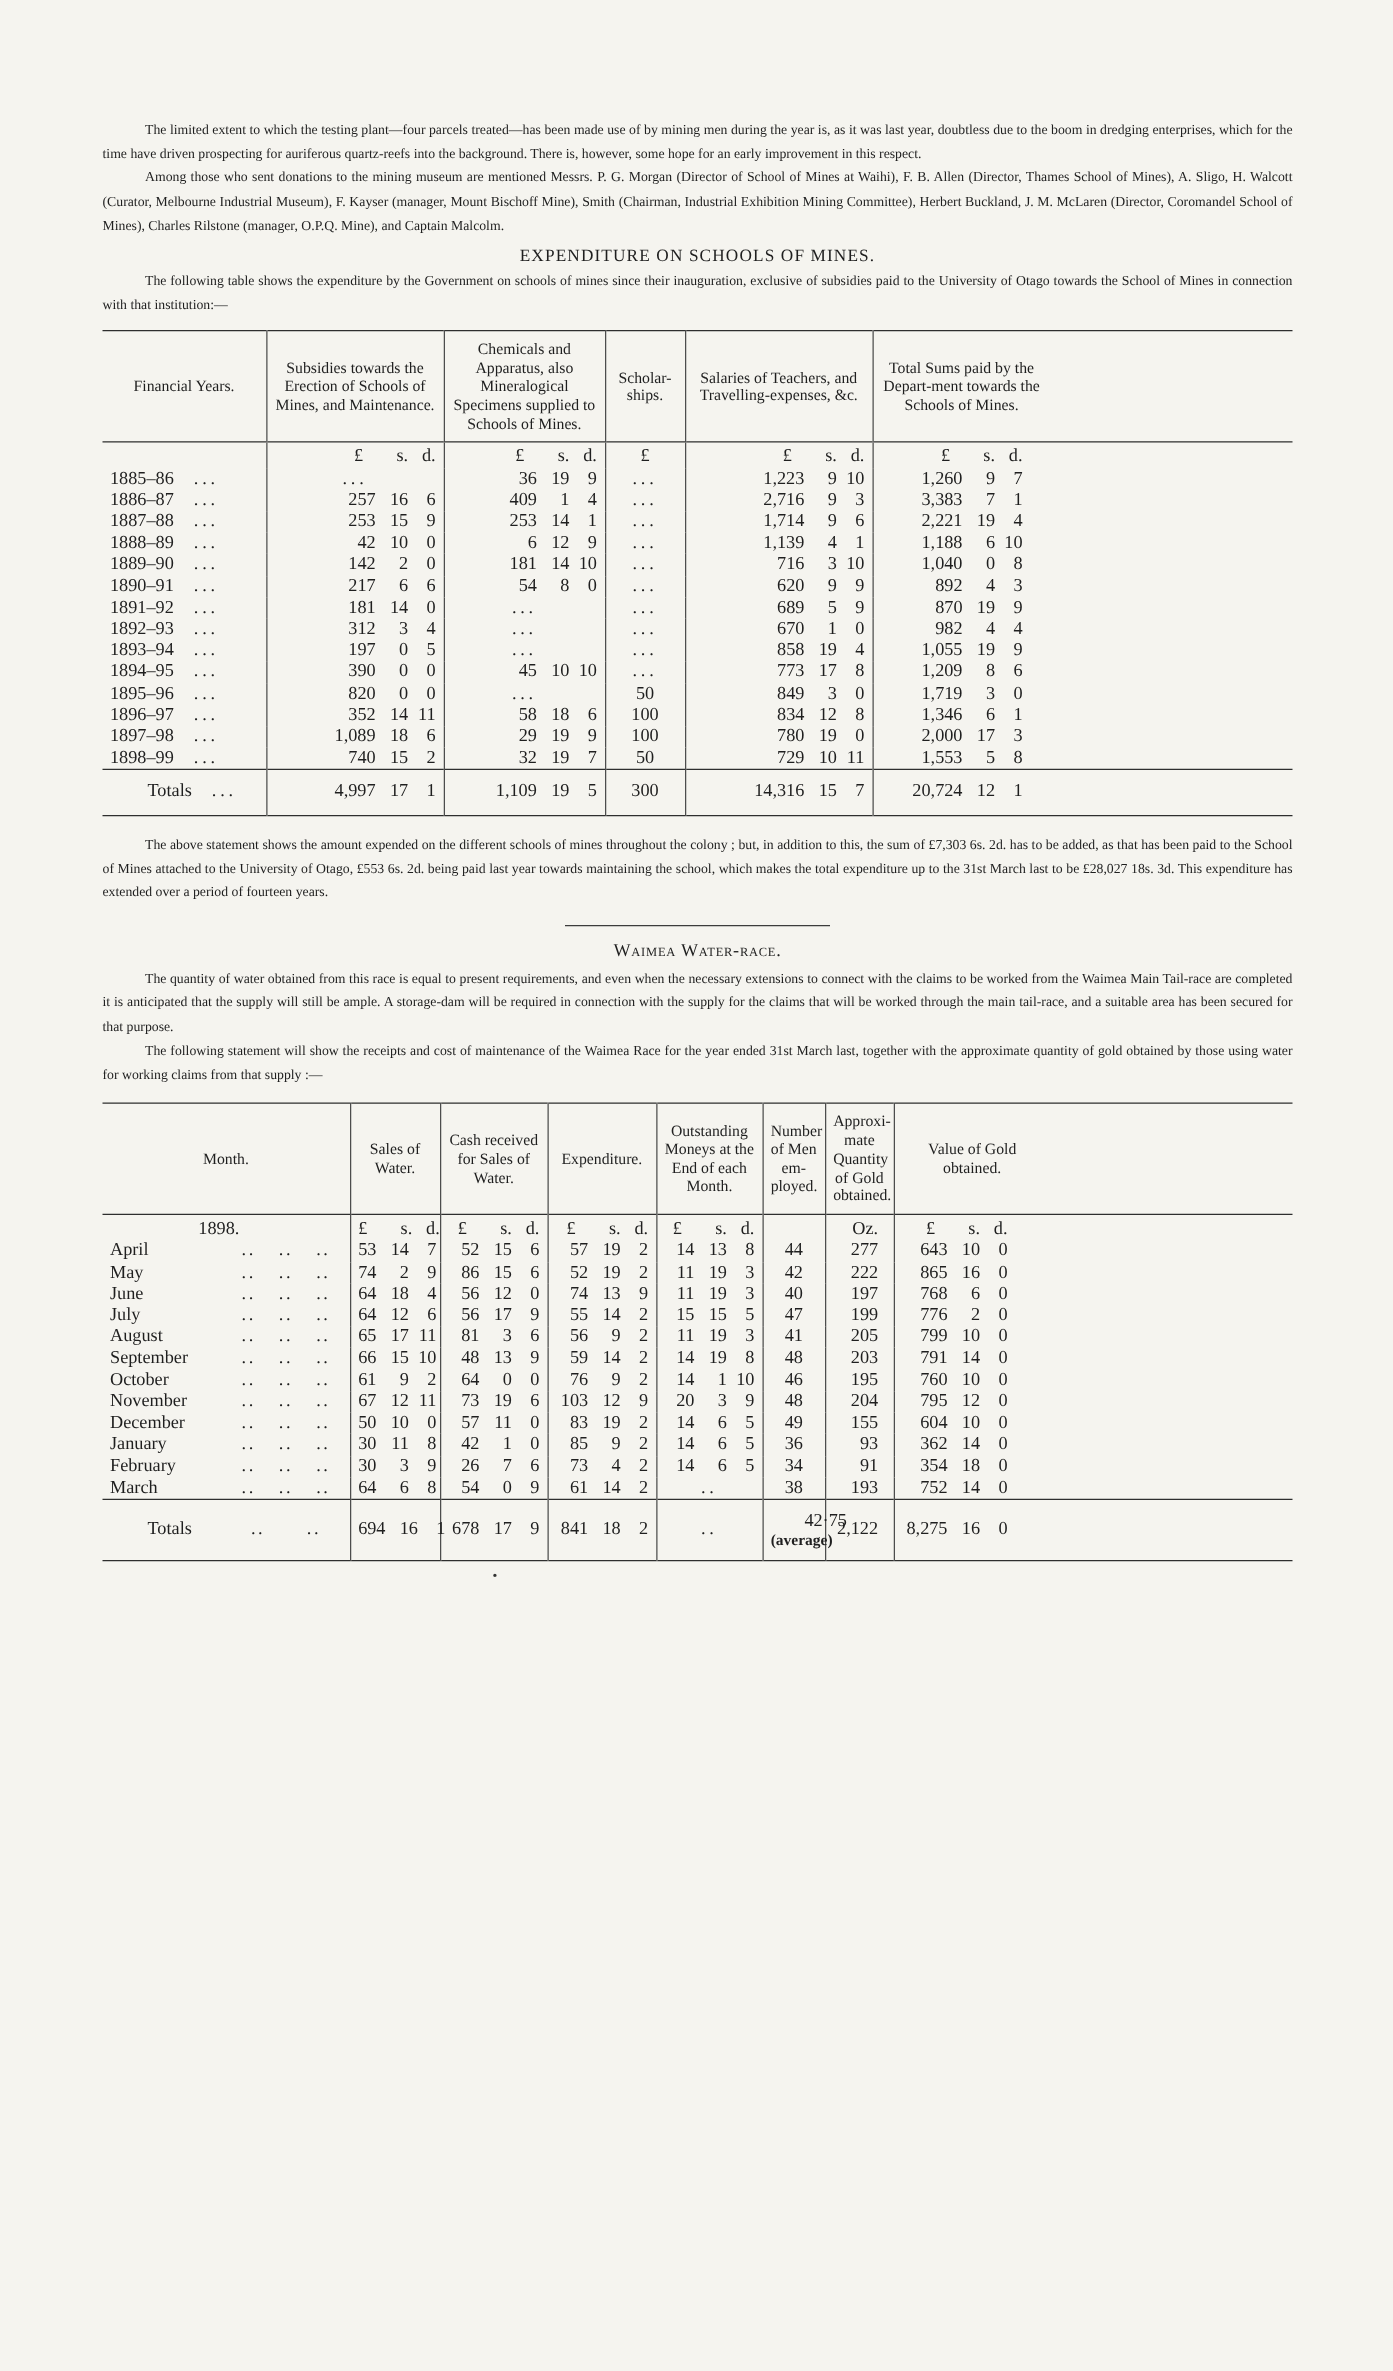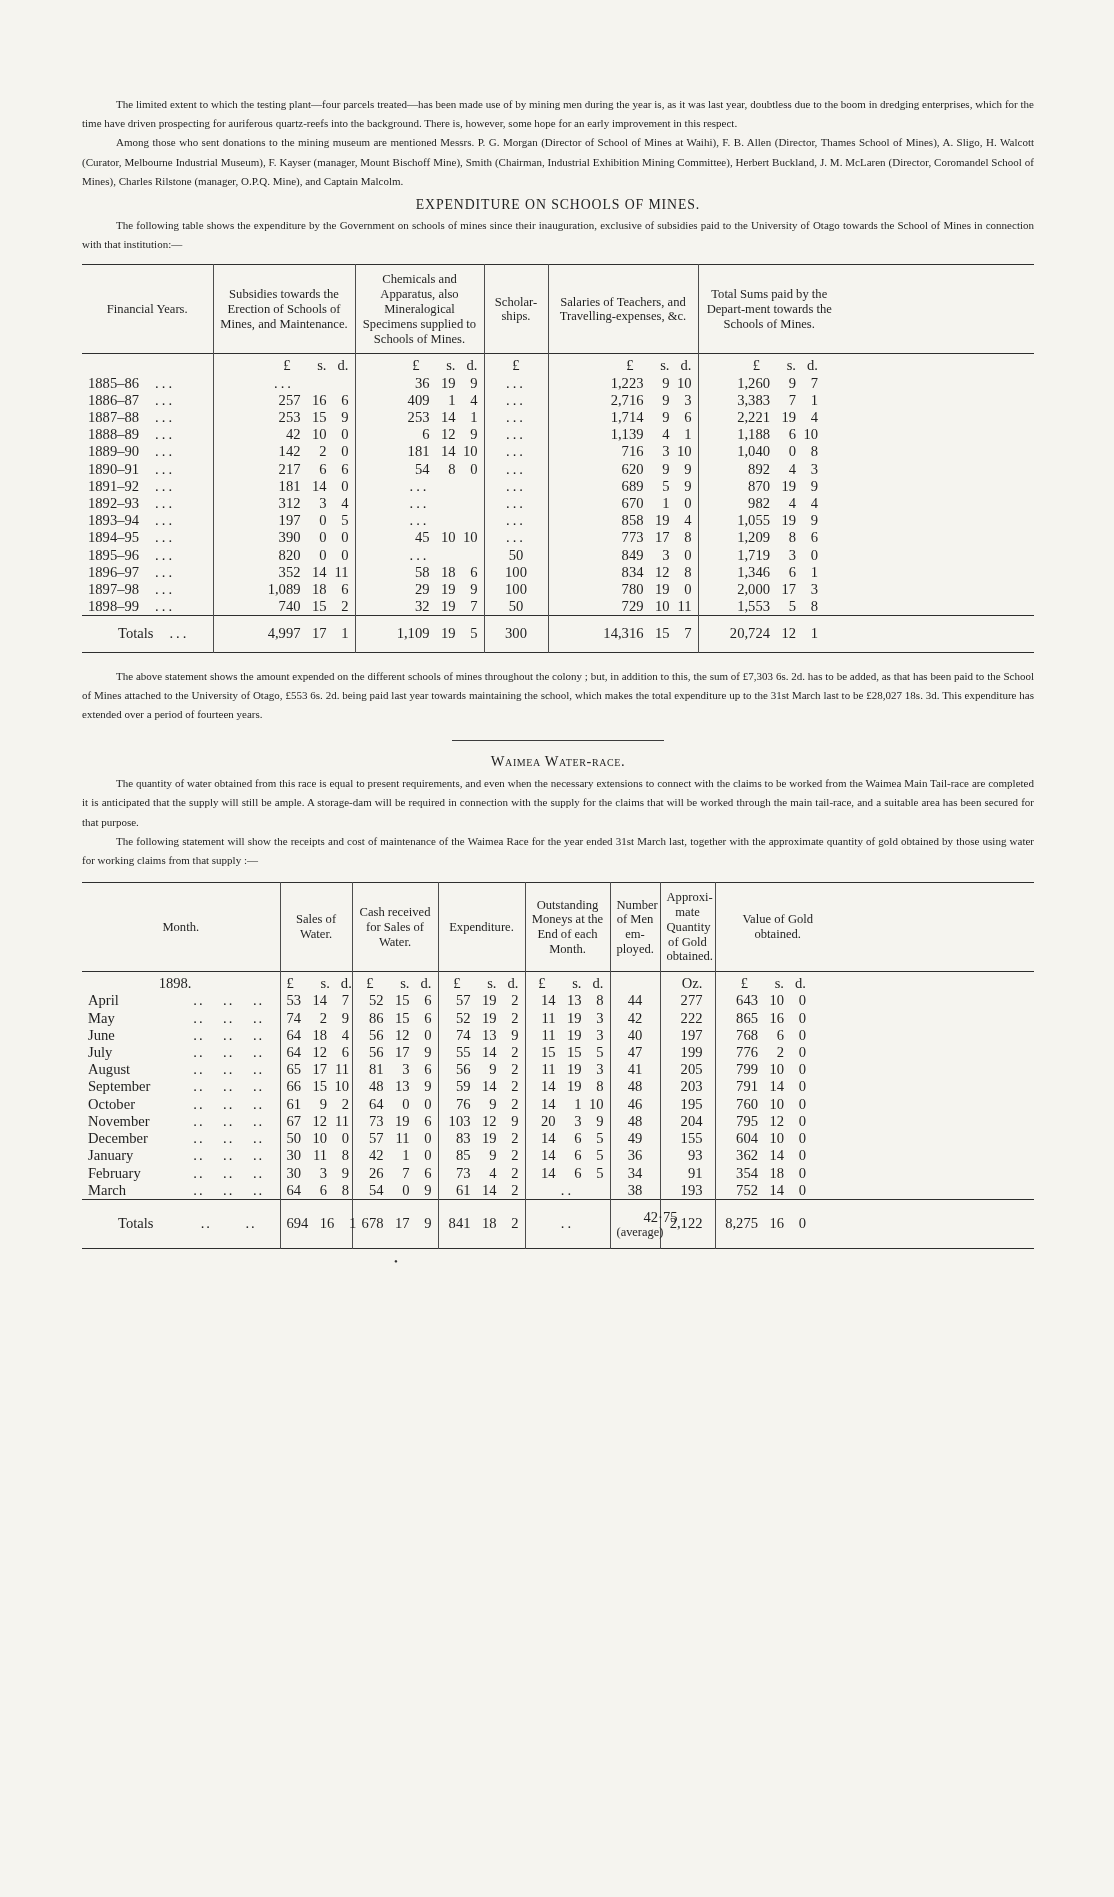--- a/index.html
+++ b/index.html
@@ -55,21 +55,21 @@
   .mrow{display:flex;}
   .mn{flex:none;width:96px;}
   .ml{flex:1;text-align:center;letter-spacing:2px;}
   .yearlbl{text-align:right;padding-right:88px !important;}
   .t2 td.men{text-align:center;}
   .t2 td.oz{text-align:right;padding-right:12px;}
   .t2 td.c2-val{padding-right:228px;}
   .t2 th.val-h{padding-right:200px;}
   .midyear-row td{height:22px;}
   .avg1{display:block;text-align:center;margin-left:27px;}
-  .avg2{display:block;text-align:left;font-size:12.4px;line-height:13px;}
+  .avg2{display:block;text-align:left;font-size:12.4px;line-height:13px;font-weight:bold;}
   .inkmark{padding-left:312px;font-size:11px;margin-top:6px;color:#333;}
 </style>
 </head>
 <body>
 
 <div class="sheet">
 
 
   <p class="body ind">The limited extent to which the testing plant—four parcels treated—has been made use of by mining men during the year is, as it was last year, doubtless due to the boom in dredging enterprises, which for the time have driven prospecting for auriferous quartz-reefs into the background. There is, however, some hope for an early improvement in this respect.</p>
   <p class="body ind">Among those who sent donations to the mining museum are mentioned Messrs. P. G. Morgan (Director of School of Mines at Waihi), F. B. Allen (Director, Thames School of Mines), A. Sligo, H. Walcott (Curator, Melbourne Industrial Museum), F. Kayser (manager, Mount Bischoff Mine), Smith (Chairman, Industrial Exhibition Mining Committee), Herbert Buckland, J. M. McLaren (Director, Coromandel School of Mines), Charles Rilstone (manager, O.P.Q. Mine), and Captain Malcolm.</p>

